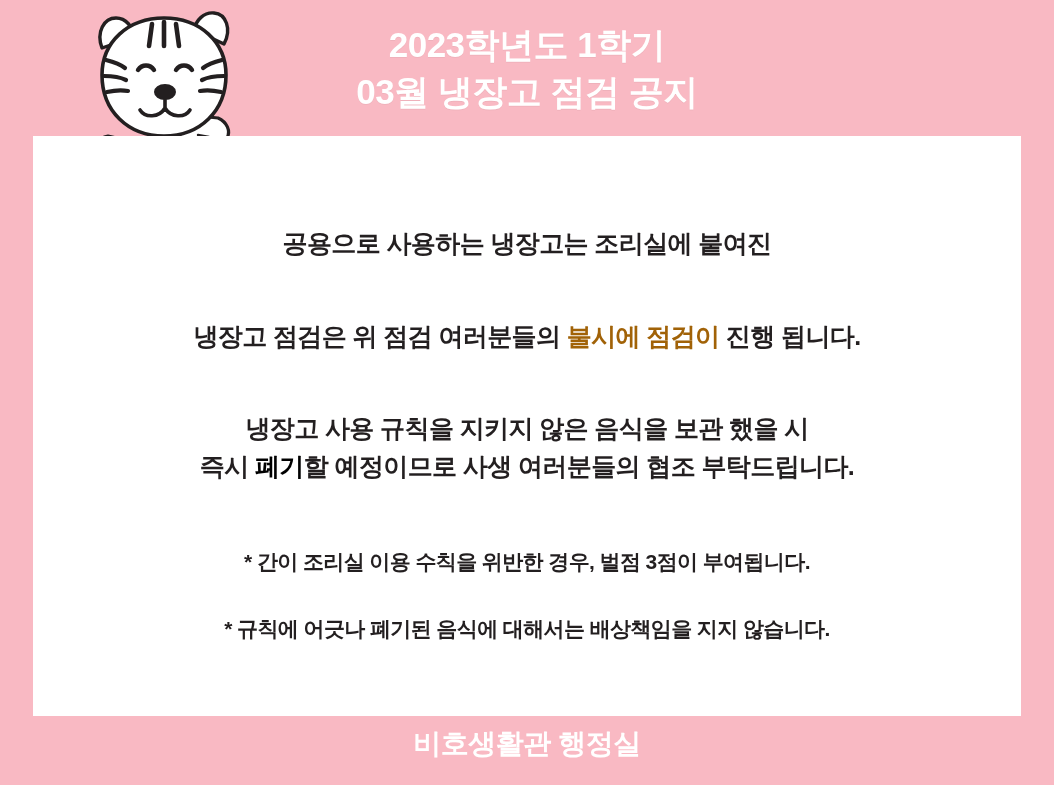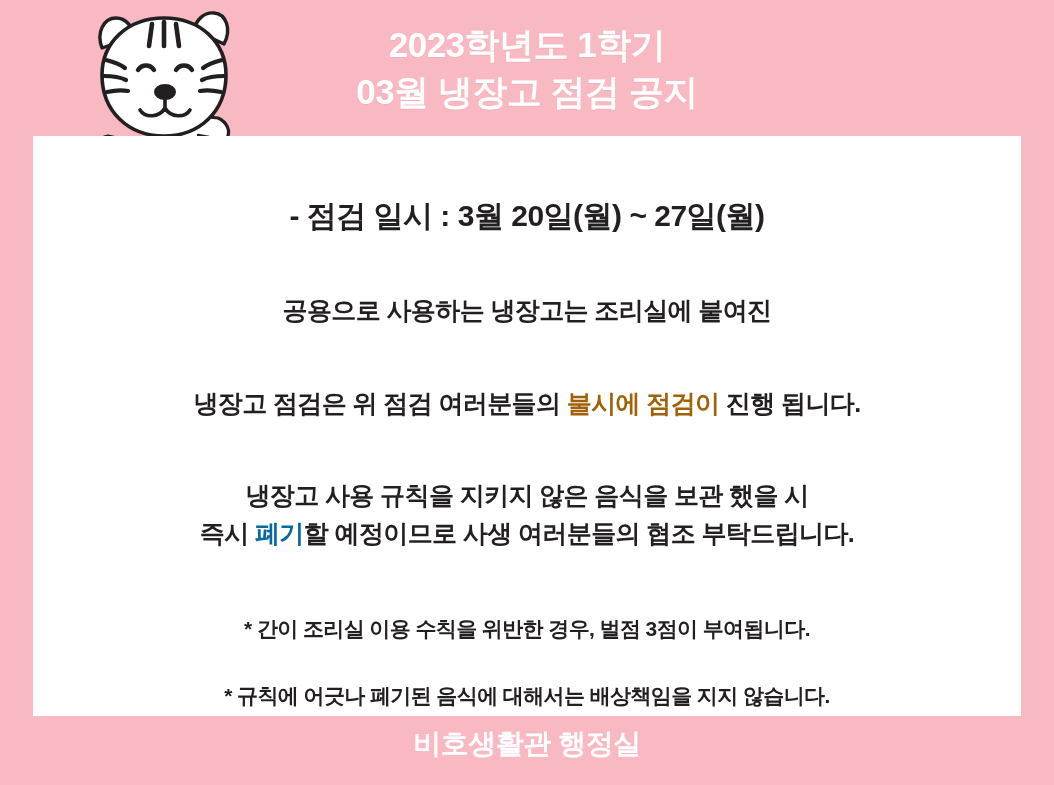--- a/index.html
+++ b/index.html
@@ -82,21 +82,21 @@
     font-weight: bold;
     color: #231f20;
     line-height: 1.5;
     letter-spacing: -0.6px;
   }
   .block .row {
     display: block;
   }
   .hl-blue { color: #5b86d6; }
   .hl-orange { color: #a16207; }
-  .hl-red { color: #0369a1; }
+  .hl-red { color: #000000; }
 
   .notes {
     margin-top: 58px;
     font-size: 21px;
     font-weight: bold;
     color: #231f20;
     line-height: 1.85;
     letter-spacing: -0.6px;
   }
   .notes .note {
@@ -158,21 +158,20 @@
       <path d="M104 62 c4 -6 12 -6 16 0" fill="none" stroke="#231f20" stroke-width="4.4" stroke-linecap="round"></path>
 
       <ellipse cx="93" cy="84" rx="11" ry="8" fill="#231f20"></ellipse>
 
       <path d="M93 92 l0 8 M93 100 c-6 10 -20 10 -25 2 M93 100 c6 10 20 10 25 2" fill="none" stroke="#231f20" stroke-width="3.6" stroke-linecap="round"></path>
     </svg>
   </div>
 
   <div class="card">
 
-    <div class="date-line">- 점검 일시 :  3월 20일(월) ~ 27일(월)</div>
 
     <div class="block">
       <span class="row">공용으로 사용하는 냉장고는 조리실에 붙여진</span>
     </div>
 
     <div class="block">
       <span>냉장고 점검은 위 점검 여러분들의 </span><span class="hl-orange">불시에 점검이</span><span> 진행 됩니다.</span>
     </div>
 
     <div class="block">

